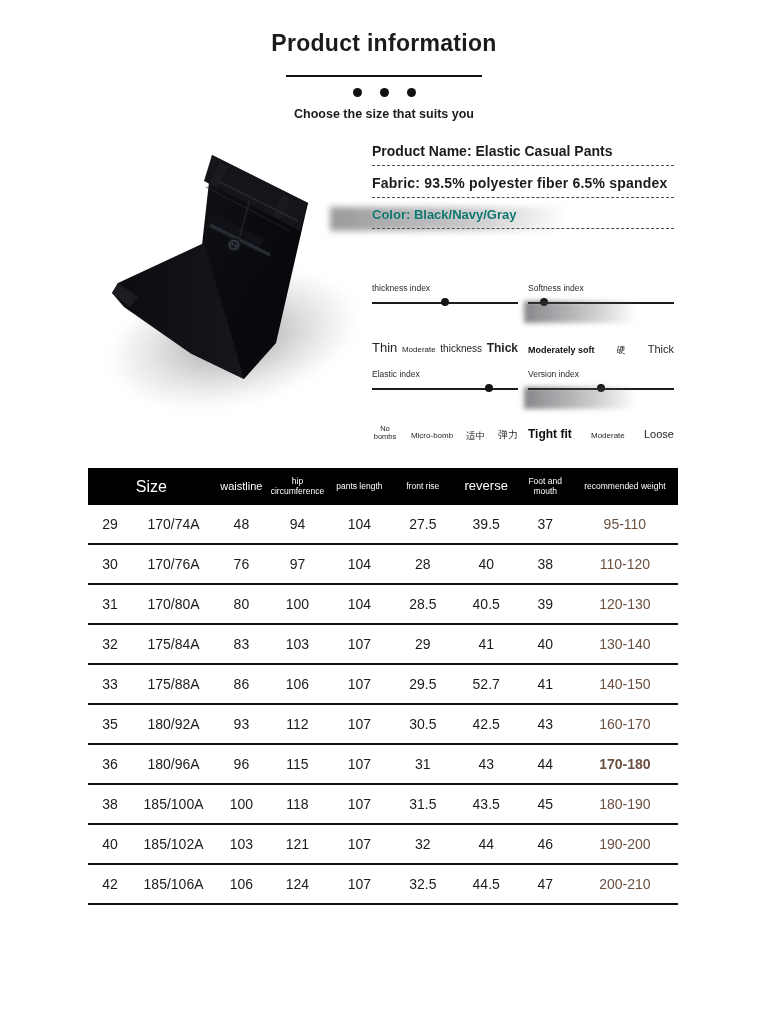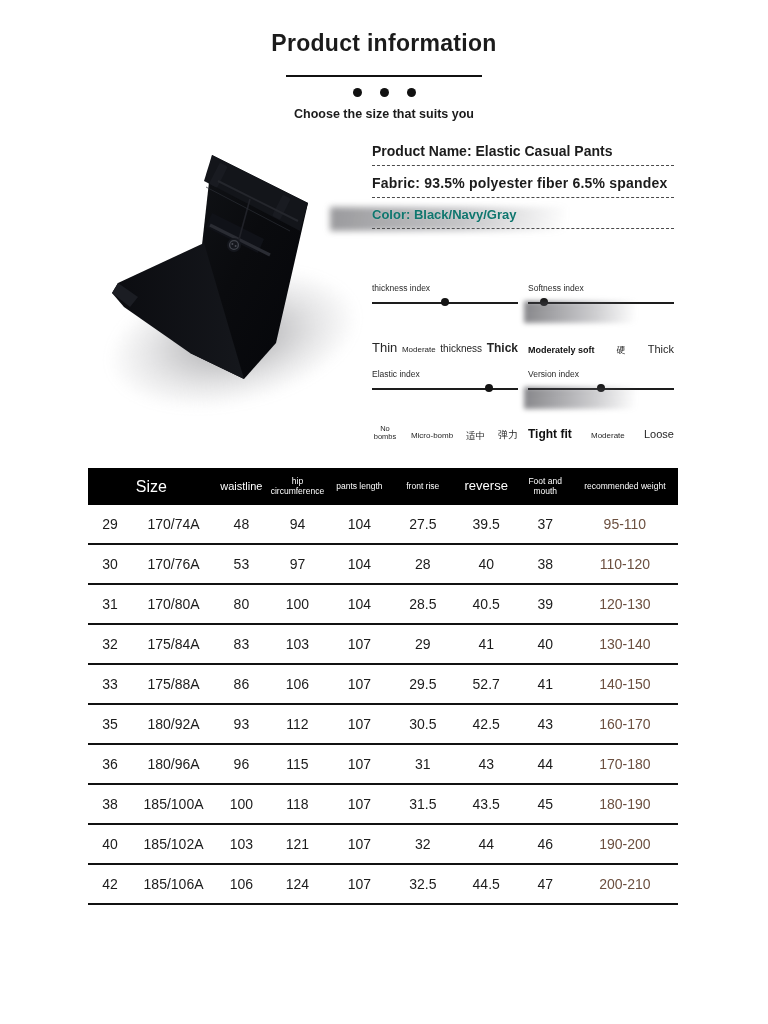--- a/index.html
+++ b/index.html
@@ -408,21 +408,21 @@
           <td>94</td>
           <td>104</td>
           <td>27.5</td>
           <td>39.5</td>
           <td class="c-foot">37</td>
           <td class="c-weight" style="color: rgb(107, 79, 63);">95-110</td>
         </tr>
         <tr>
           <td class="c-size">30</td>
           <td class="c-code">170/76A</td>
-          <td>53</td>
+          <td>76</td>
           <td>97</td>
           <td>104</td>
           <td>28</td>
           <td>40</td>
           <td class="c-foot">38</td>
           <td class="c-weight" style="color: rgb(107, 79, 63);">110-120</td>
         </tr>
         <tr>
           <td class="c-size">31</td>
           <td class="c-code">170/80A</td>
@@ -469,21 +469,21 @@
         </tr>
         <tr>
           <td class="c-size">36</td>
           <td class="c-code">180/96A</td>
           <td>96</td>
           <td>115</td>
           <td>107</td>
           <td>31</td>
           <td>43</td>
           <td class="c-foot">44</td>
-          <td class="c-weight" style="color: rgb(107, 79, 63);">170-180</td>
+          <td class="c-weight" style="color: rgb(107, 79, 63); font-weight: bold;">170-180</td>
         </tr>
         <tr>
           <td class="c-size">38</td>
           <td class="c-code">185/100A</td>
           <td>100</td>
           <td>118</td>
           <td>107</td>
           <td>31.5</td>
           <td>43.5</td>
           <td class="c-foot">45</td>

